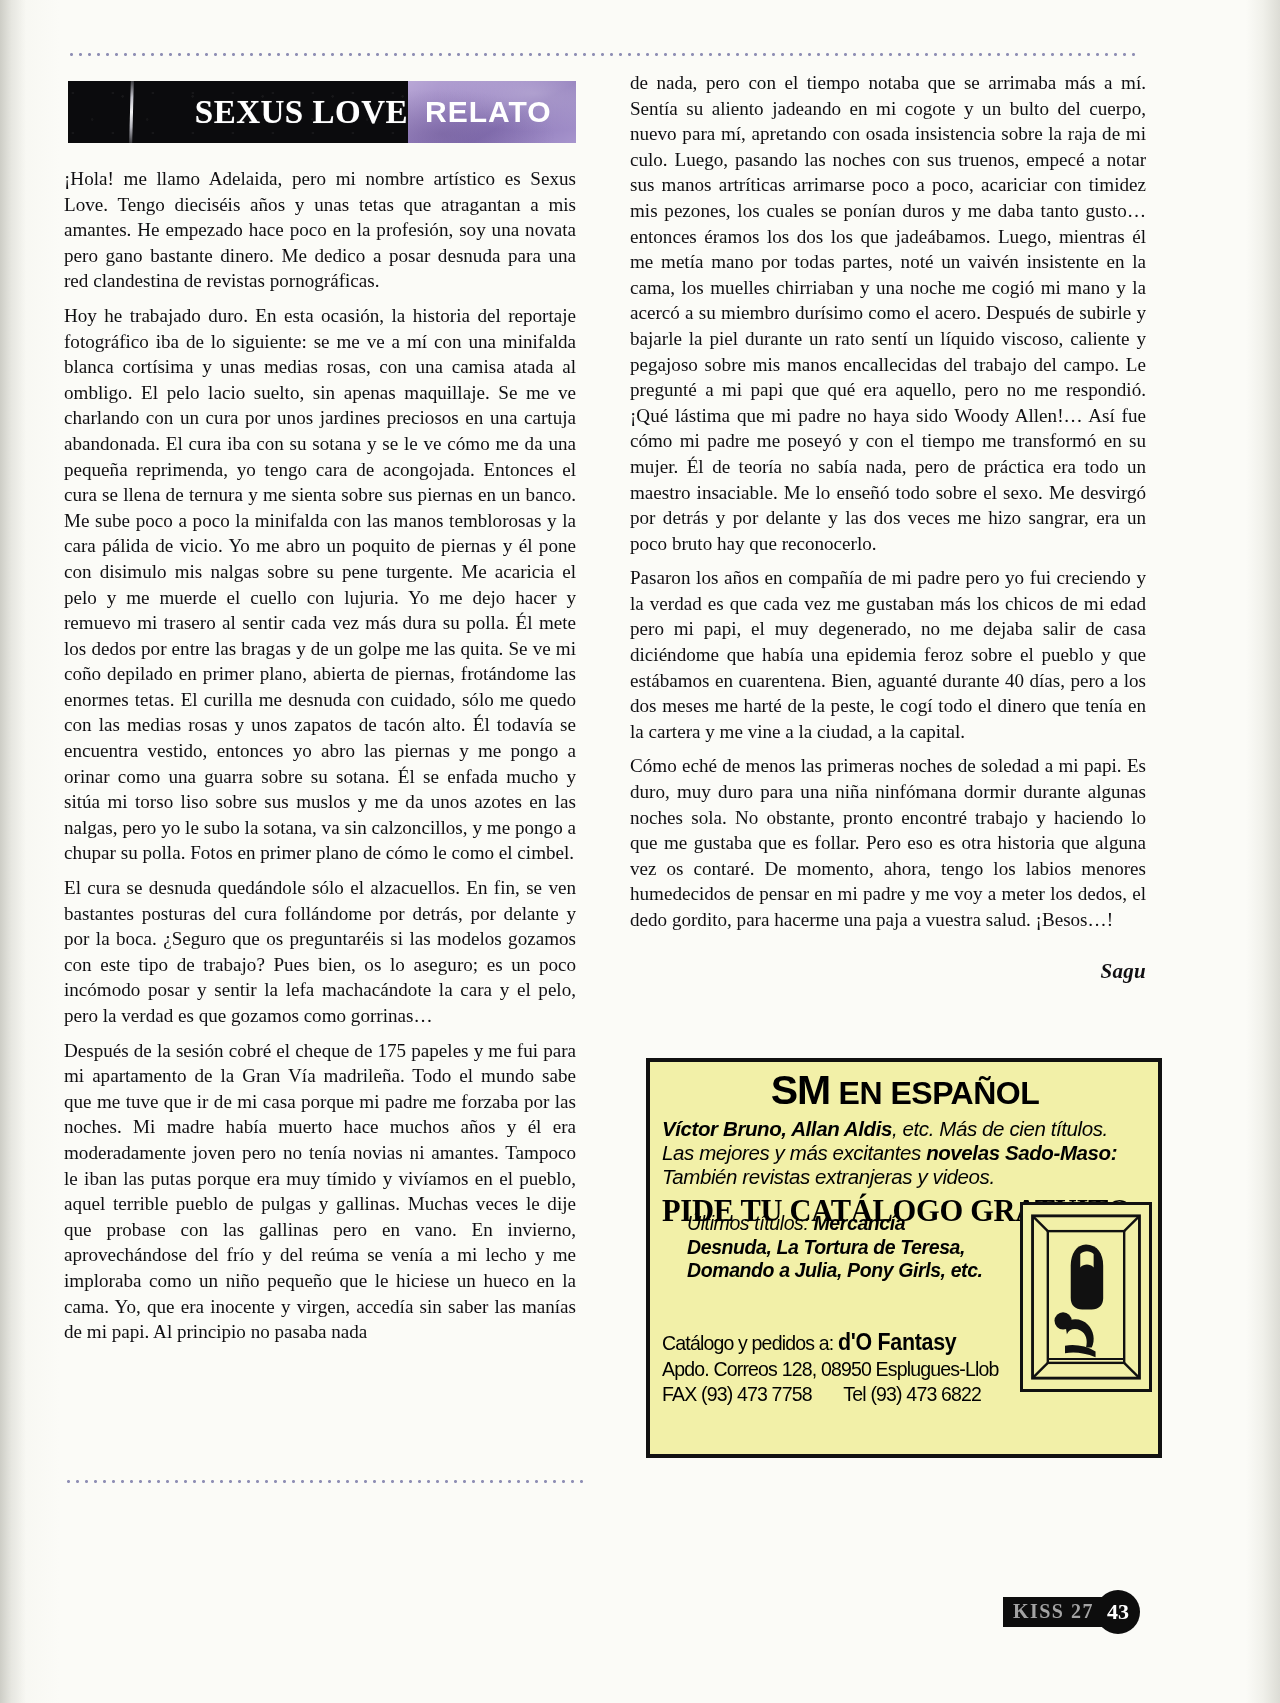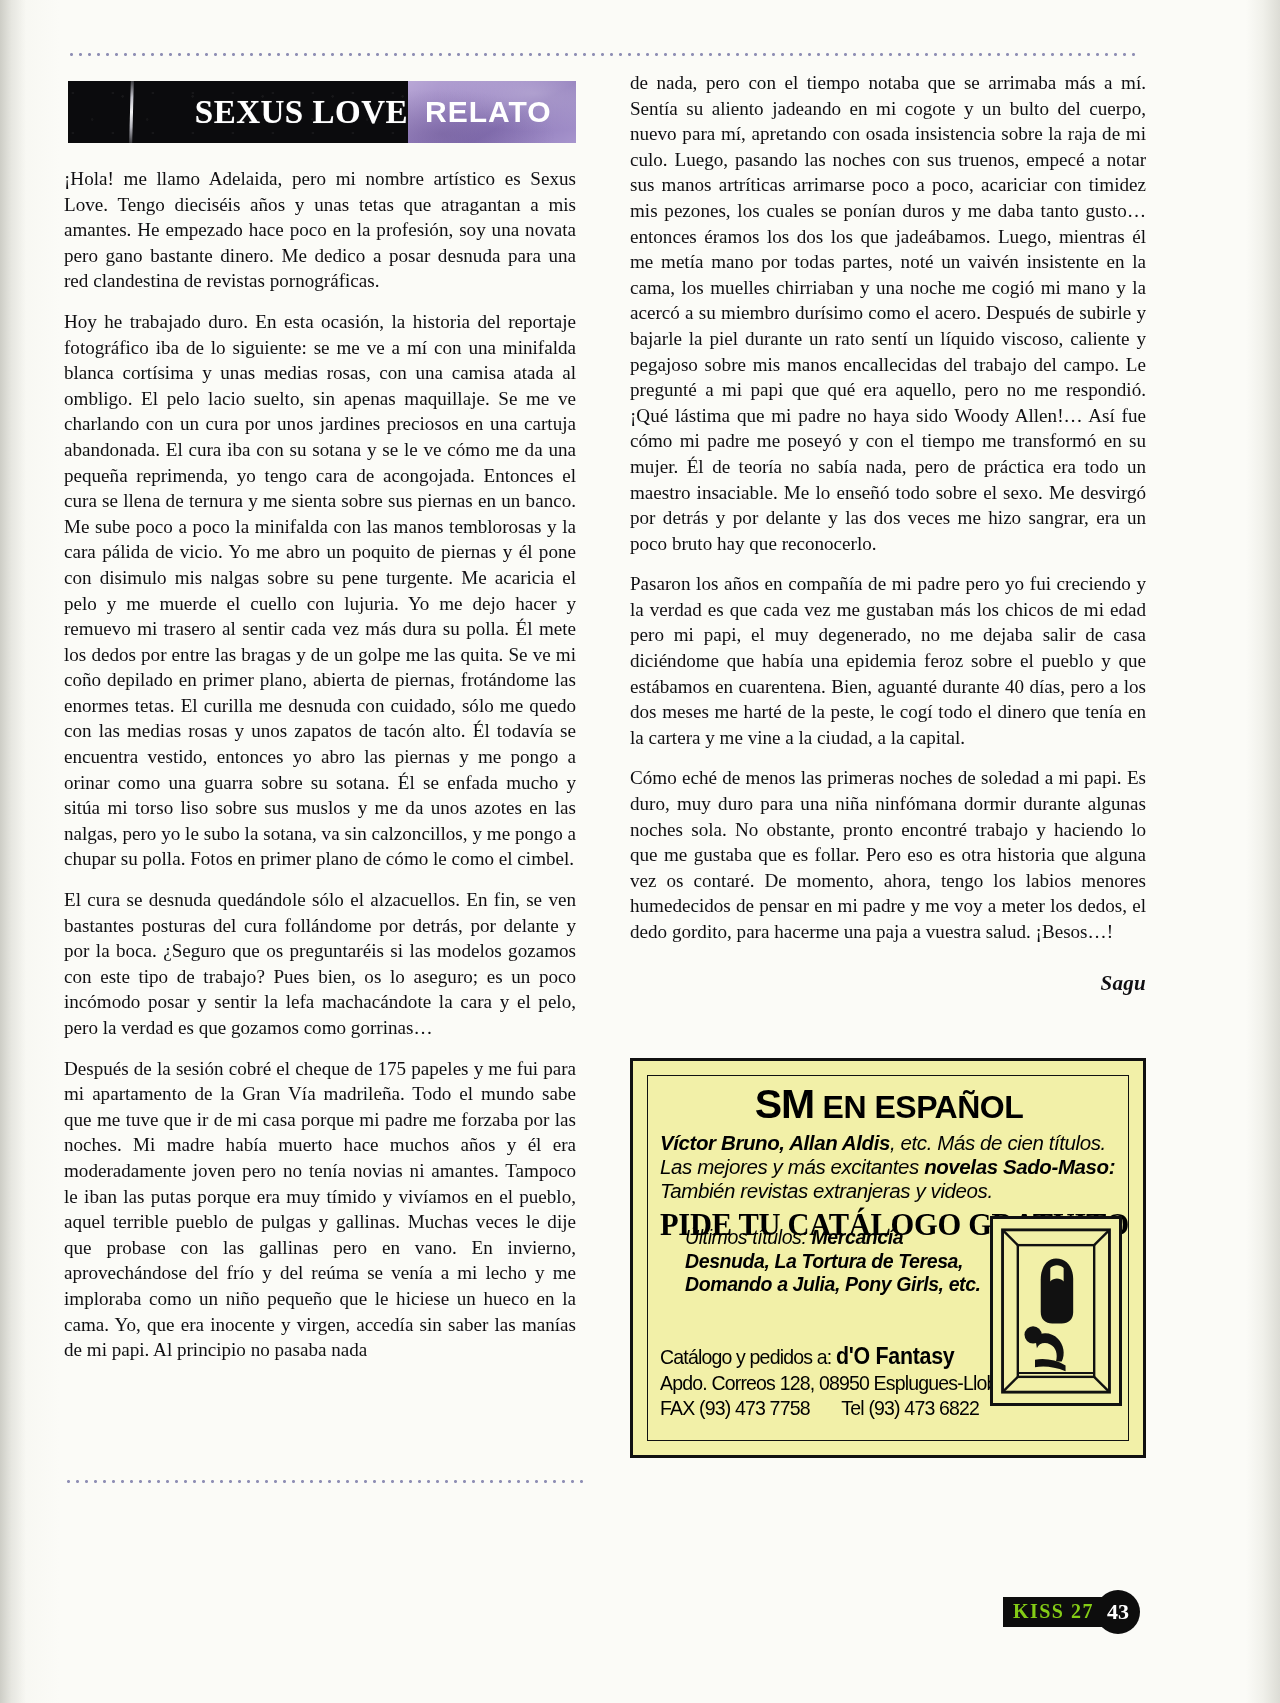--- a/index.html
+++ b/index.html
@@ -152,42 +152,42 @@
     -webkit-hyphens: auto;
     hyphens: auto;
   }
   .col-left  { left: 2px; }
   .col-right { left: 568px; top: 22px; width: 516px; }
 
   .col p {
     margin: 0;
     text-indent: 0;
   }
-  .col p + p { margin-top: 15px; }
+  .col p + p { margin-top: 9px; }
 
   .signature {
     margin-top: 26px;
     text-align: right;
     font-weight: bold;
     font-style: italic;
     font-size: 21px;
     letter-spacing: .3px;
   }
 
   
   .ad {
     position: absolute;
-    left: 568px;
+    left: 584px;
     top: 1010px;
     width: 516px;
     height: 400px;
     background: #f2f0a8;
     border: 3px solid #111;
     box-sizing: border-box;
-    padding: 14px;
+    padding: 0;
   }
   .ad-inner {
     position: relative;
     width: 100%;
     height: 100%;
     border: 1px solid #111;
     box-sizing: border-box;
     padding: 6px 10px 6px 12px;
     overflow: hidden;
   }
@@ -273,21 +273,21 @@
   
   .footer {
     position: absolute;
     right: 0px;
     top: 1542px;
     display: flex;
     align-items: center;
   }
   .kiss-box {
     background: #0d0d0d;
-    color: #84cc16;
+    color: #a3a3a3;
     font-family: "Liberation Serif", serif;
     font-weight: bold;
     font-size: 20px;
     letter-spacing: 1.5px;
     padding: 3px 12px 4px 10px;
     position: relative;
     z-index: 1;
   }
   .page-circle {
     width: 44px;

